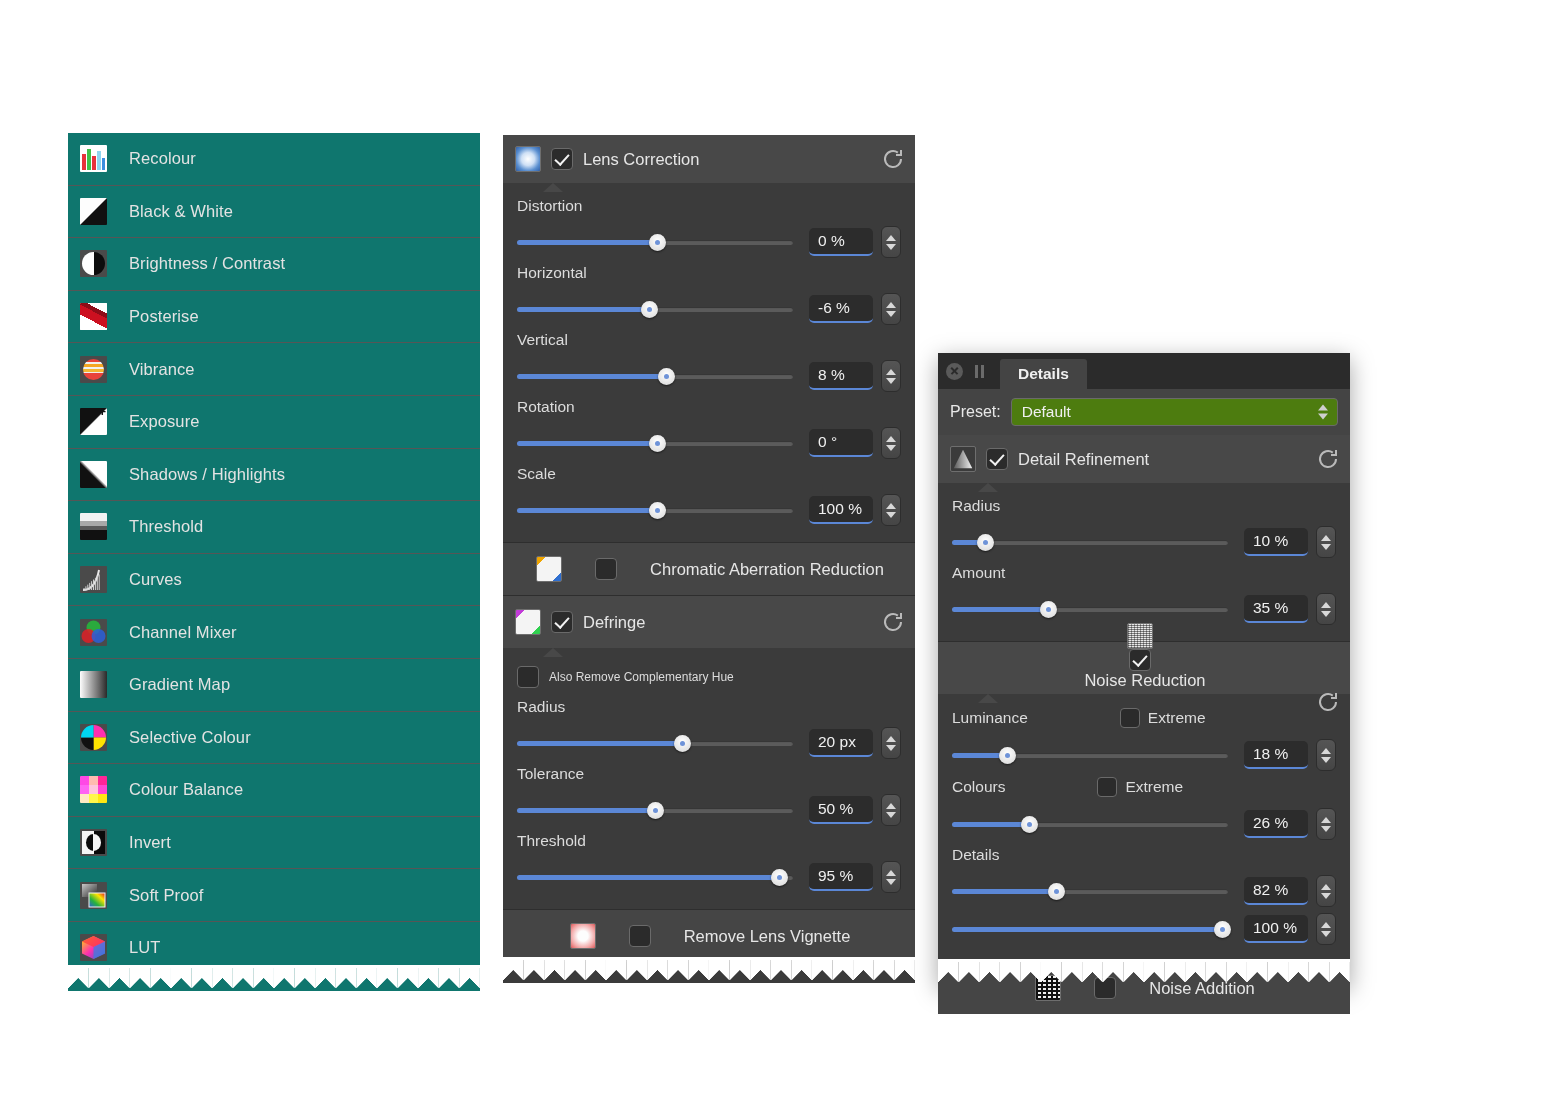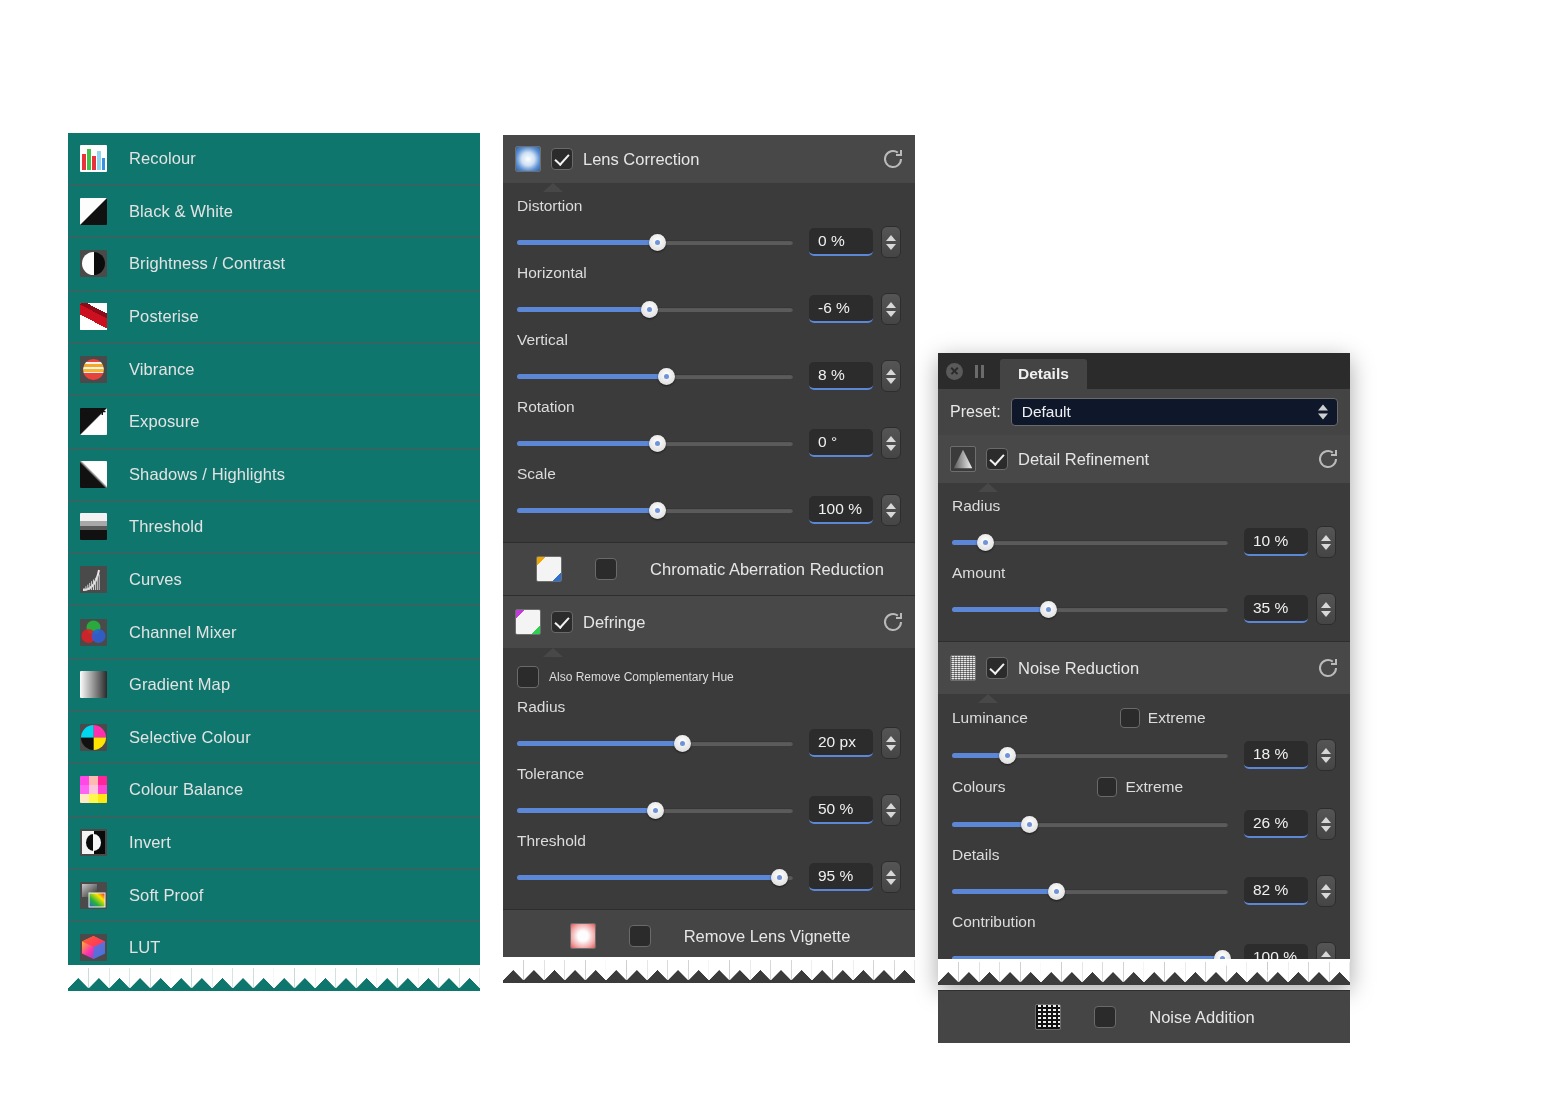--- a/index.html
+++ b/index.html
@@ -335,21 +335,21 @@
     height: 46px;
     background: #444444;
     display: flex; align-items: center;
     padding: 0 12px;
     box-sizing: border-box;
   }
   .preset-label { font-size: 16px; color: #e8e8e8; margin-right: 10px; white-space: nowrap; }
   .preset-select {
     flex: 1;
     height: 28px;
-    background: #0f172a;
+    background: #4d7c0f;
     border: 1px solid #6a6a6a;
     border-radius: 4px;
     display: flex; align-items: center;
     padding: 12px 10px;
     font-size: 15.5px;
     color: #f0f0f0;
     position: relative;
     box-sizing: border-box;
   }
   .preset-arrows {
@@ -796,21 +796,21 @@
             <div class="stepper">
               <span class="up"></span>
               <span class="dn"></span>
             </div>
           </div>
         </div>
       </div>
 
     <div class="sec-sep"></div>
 
-    <div class="sec-head" style="height:52px;">
+    <div class="sec-head" style="height:52px;flex-direction:column;">
       <div class="sec-icon si-noise"></div>
       <div class="cbx checked"></div>
       <div class="sec-title">Noise Reduction</div>
       <div class="reset-icon">
         <svg viewBox="0 0 24 24" width="24" height="24" fill="none" stroke="#cfcfcf" stroke-width="2">
           <path d="M20 12a8 8 0 1 1-3.2-6.4"></path>
             <path d="M20 3v5h-5"></path>
         </svg>
       </div>
       <div class="caret"></div>
@@ -872,23 +872,20 @@
               </div>
             </div>
             <div class="numfield">82 %</div>
             <div class="stepper">
               <span class="up"></span>
               <span class="dn"></span>
             </div>
           </div>
         </div>
         <div class="srow">
-          <div class="srow-label">
-            <span>Contribution</span>
-          </div>
           <div class="srow-line">
             <div class="track-wrap">
               <div class="track">
                 <div class="track-fill" style="width: 98%;"></div>
                 <div class="knob" style="left: 98%;"></div>
               </div>
             </div>
             <div class="numfield">100 %</div>
             <div class="stepper">
               <span class="up"></span>

